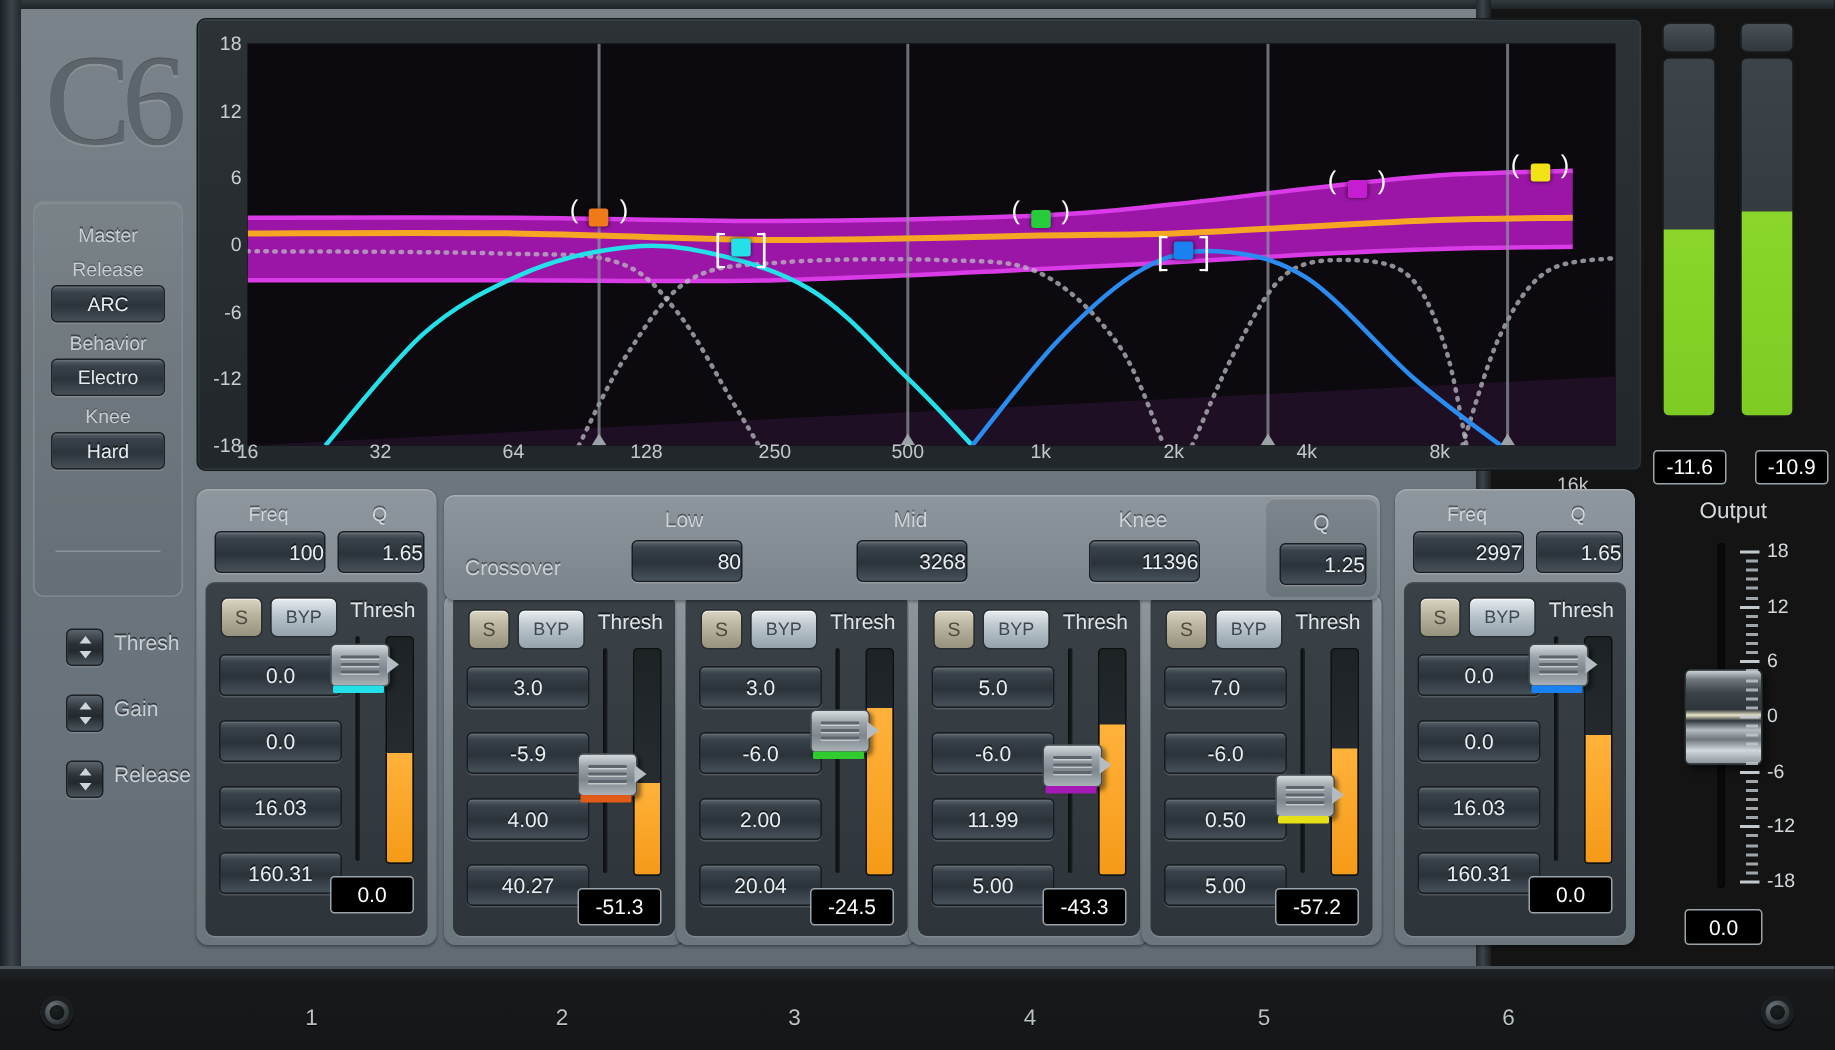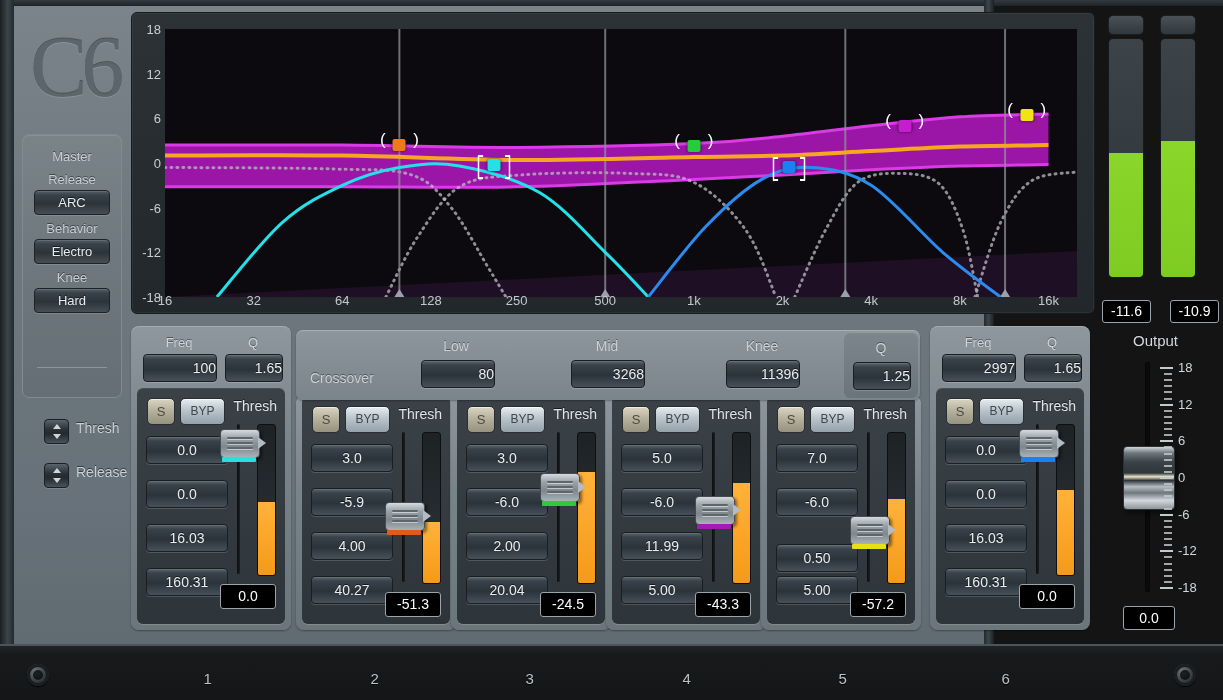--- a/index.html
+++ b/index.html
@@ -182,20 +182,24 @@
       <div class="mdivider"></div>
     </div>
 
     <div class="pstack">
       <div class="prow">
         <div class="spin"></div>
         <div class="plabel">Thresh</div>
       </div>
       <div class="prow">
         <div class="spin"></div>
+        <div class="plabel">Gain</div>
+      </div>
+      <div class="prow">
+        <div class="spin"></div>
         <div class="plabel">Release</div>
       </div>
     </div>
   </div>
 
   <div class="graphwrap">
     <div class="ylabels" id="yaxis">
         <div class="ylab" style="top: 16px;">18</div>
         <div class="ylab" style="top: 60.6667px;">12</div>
         <div class="ylab" style="top: 105.333px;">6</div>
@@ -252,21 +256,21 @@
         <div class="xlab" style="left: 33px;">16</div>
         <div class="xlab" style="left: 121.649px;">32</div>
         <div class="xlab" style="left: 210.299px;">64</div>
         <div class="xlab" style="left: 298.948px;">128</div>
         <div class="xlab" style="left: 384.565px;">250</div>
         <div class="xlab" style="left: 473.214px;">500</div>
         <div class="xlab" style="left: 561.863px;">1k</div>
         <div class="xlab" style="left: 650.513px;">2k</div>
         <div class="xlab" style="left: 739.162px;">4k</div>
         <div class="xlab" style="left: 827.812px;">8k</div>
-        <div class="xlab" style="left: 916.461px;">16k</div>
+        <div class="xlab" style="left: 916.461px; margin-top: 22px;">16k</div>
       </div>
   </div>
 
   <div id="bandhost">
       <div class="bandouter" style="left: 131px;">
         <div class="bandhead">
           <div class="hdlab" style="left:48px">Freq</div>
           <div class="hdlab" style="left:122px">Q</div>
           <div class="fld" style="left:12px;top:28px;width:72px;height:26px;line-height:26px">100</div>
           <div class="fld" style="left:94px;top:28px;width:56px;height:26px;line-height:26px">1.65</div>
@@ -362,21 +366,21 @@
           <div class="readout" style="left:83px;top:196px;width:54px;height:23px;line-height:23px">-43.3</div>
         </div>
       </div>
       <div class="bandouter" style="left: 761px; top: 396px; height: 234px;">
         <div class="bandbody" style="top:0px;height:228px">
           <div class="sbtn">S</div>
           <div class="bypbtn">BYP</div>
           <div class="threshlab">Thresh</div>
           <div class="vfld" style="top:48px">7.0</div>
           <div class="vfld" style="top:92px">-6.0</div>
-          <div class="vfld" style="top:148px">0.50</div>
+          <div class="vfld" style="top:136px">0.50</div>
           <div class="vfld" style="top:180px">5.00</div>
           <div class="slidertrack" style="left:100px;top:36px;height:150px"></div>
           <div class="meterbg" style="left:120px;top:36px;height:150px">
             <div class="meterfill" style="height:56%"></div>
           </div>
           <div class="knob" style="left:83px;top:119.64px">
             <div class="ridge" style="top:7px"></div>
             <div class="ridge" style="top:12px"></div>
             <div class="ridge" style="top:17px"></div>
             <div class="tip"></div>

